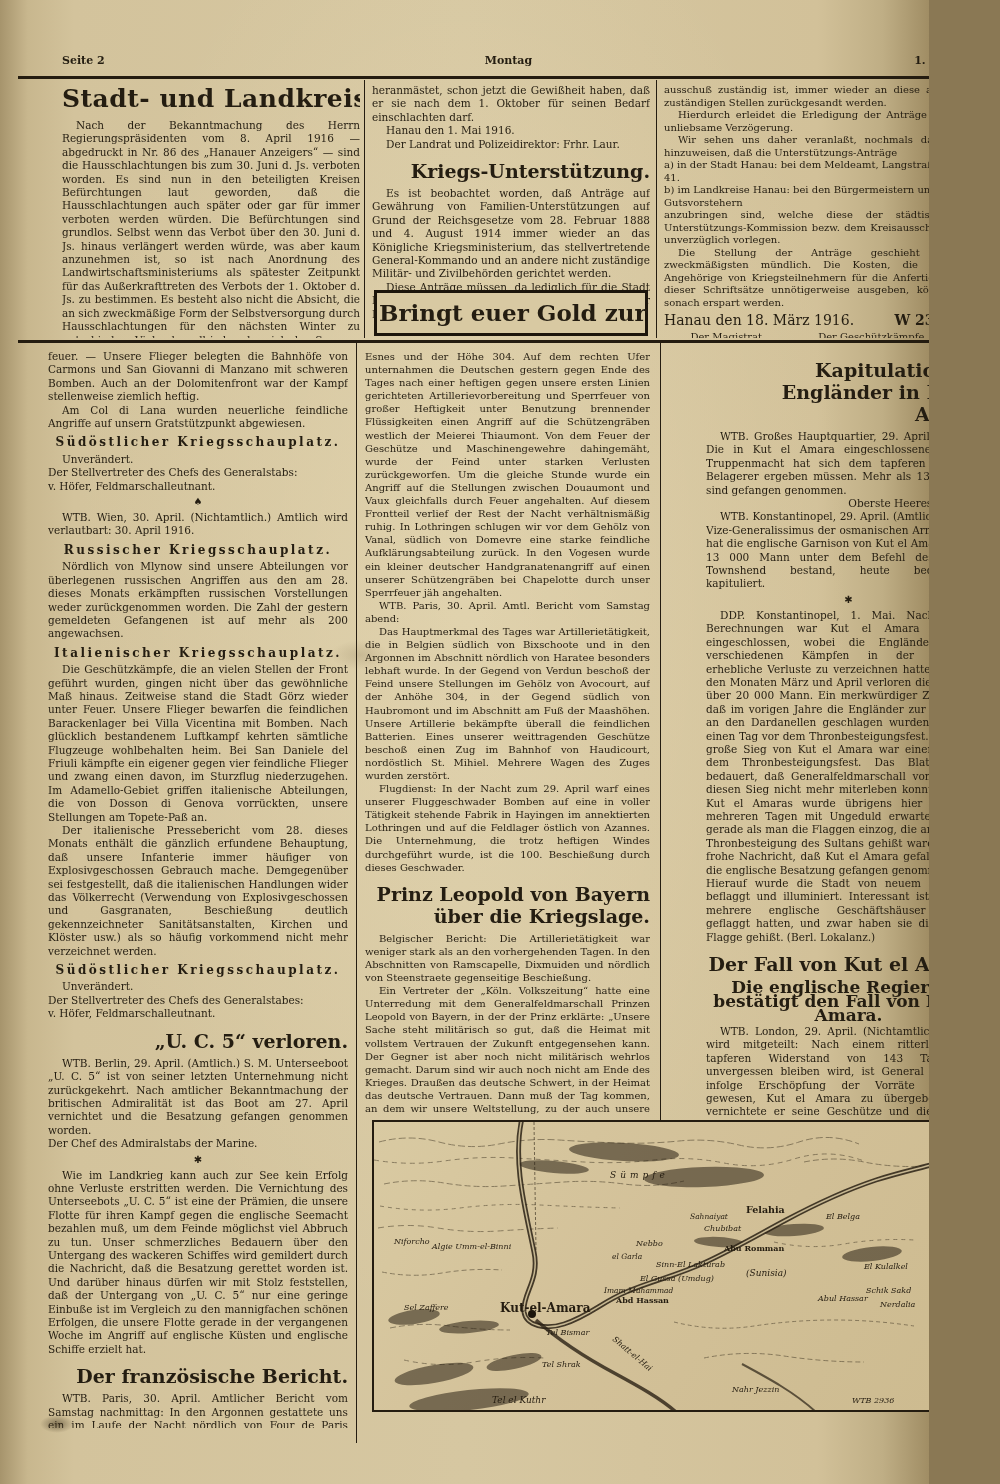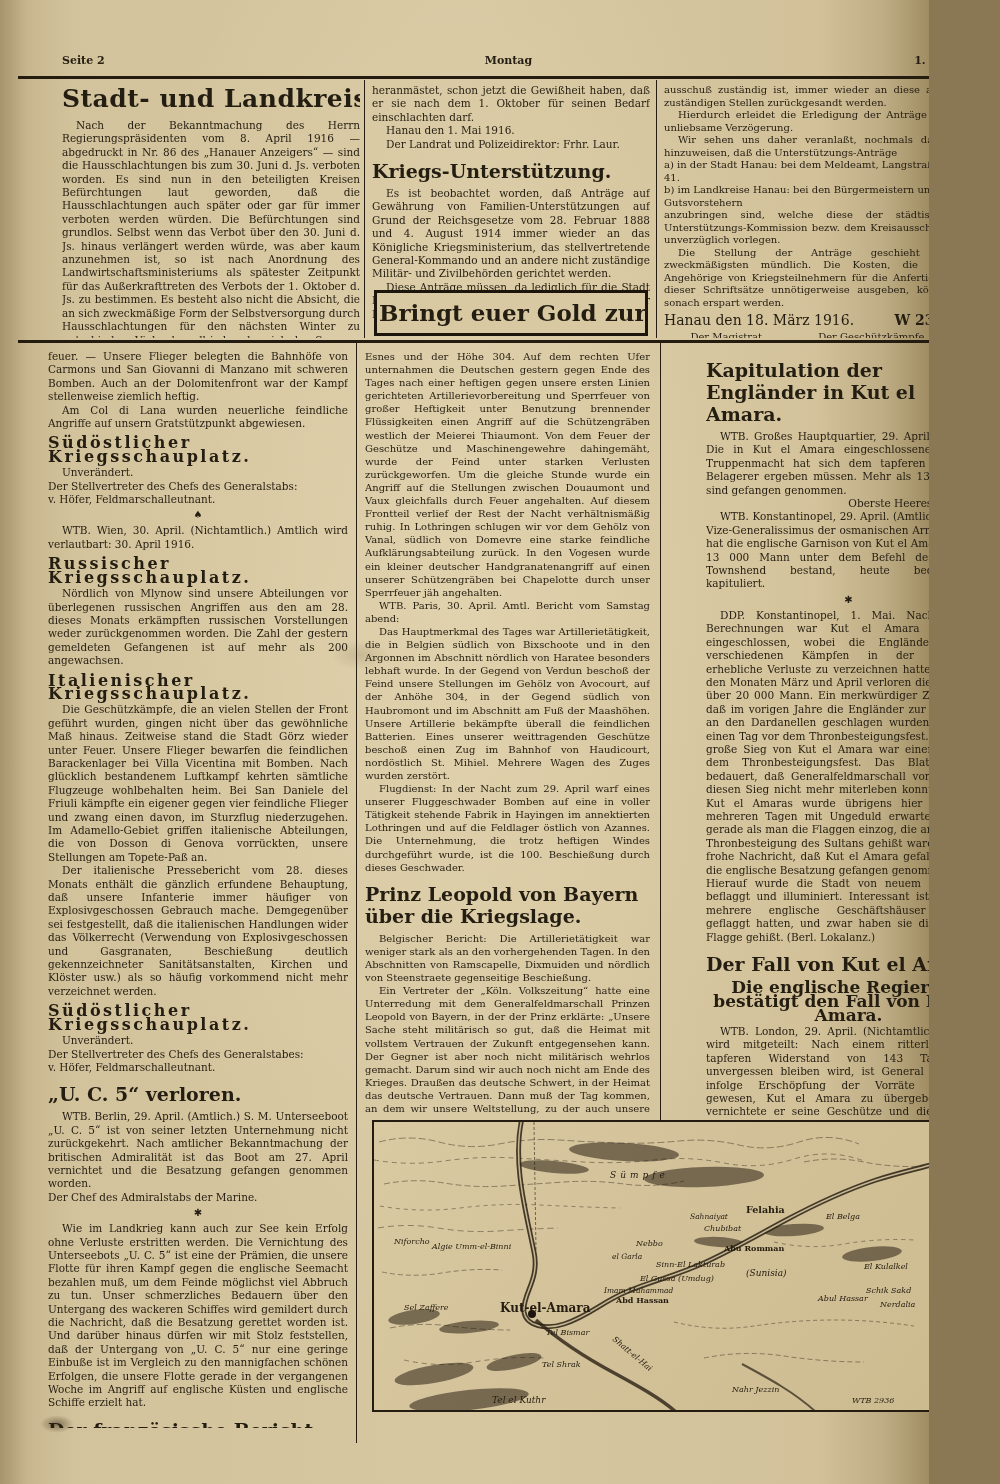--- a/index.html
+++ b/index.html
@@ -22,22 +22,22 @@
   
   .col{position:absolute;overflow:hidden;text-align:justify;}
   .top-col{font-size:10.5px;line-height:13.4px;}
   .bot-col{font-size:10.5px;line-height:13.4px;}
   #tcol3{font-size:10px;line-height:12.5px;}
   #bcol2{font-size:10px;line-height:13.1px;}
 
   
   .blk{margin:0;}
   .t-hl{font-weight:bold;text-align:center;font-size:25px;line-height:30px;margin:0 0 5px 0;letter-spacing:.5px;white-space:nowrap;}
-  .t-h1{font-weight:bold;text-align:left;font-size:19px;line-height:22px;margin:9px 0 5px 0;}
-  .t-h2{font-weight:bold;text-align:left;font-size:16px;letter-spacing:2.5px;margin:6px 0 3px 0;}
+  .t-h1{font-weight:bold;text-align:right;font-size:19px;line-height:22px;margin:9px 0 5px 0;}
+  .t-h2{font-weight:bold;text-align:center;font-size:12px;letter-spacing:2.5px;margin:6px 0 3px 0;}
   .t-h3{font-weight:bold;text-align:center;font-size:17px;line-height:14px;margin:5px 0 3px 0;}
   .t-p{text-indent:14px;}
   .t-pn{text-indent:0;}
   .t-c{text-align:left;text-indent:0;}
   .t-r{text-align:right;padding-right:18px;}
   .t-s{text-align:center;font-size:10px;line-height:14px;margin:2px 0;}
 
   
   .adbox{position:absolute;left:2px;right:2px;bottom:2px;border:3px solid #1c150b;background:#d8c9a2;
     text-align:center;font-weight:bold;font-size:23px;line-height:26px;padding:7px 2px;white-space:nowrap;}

